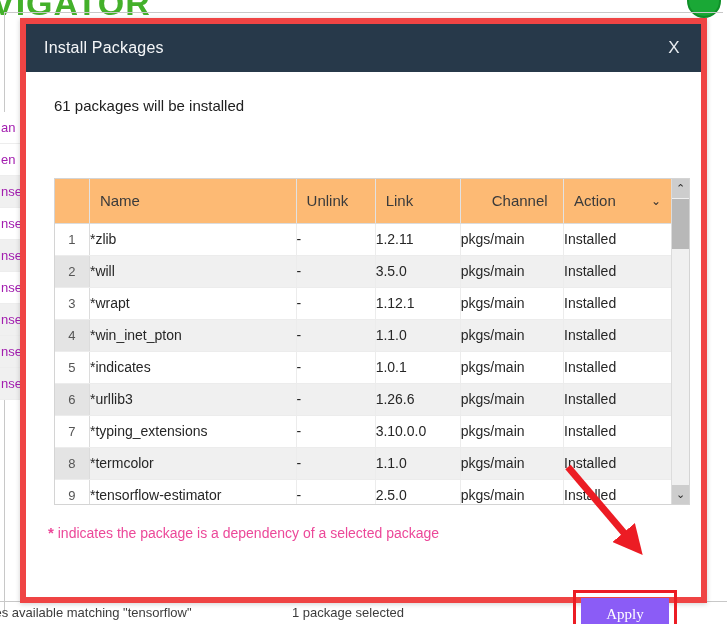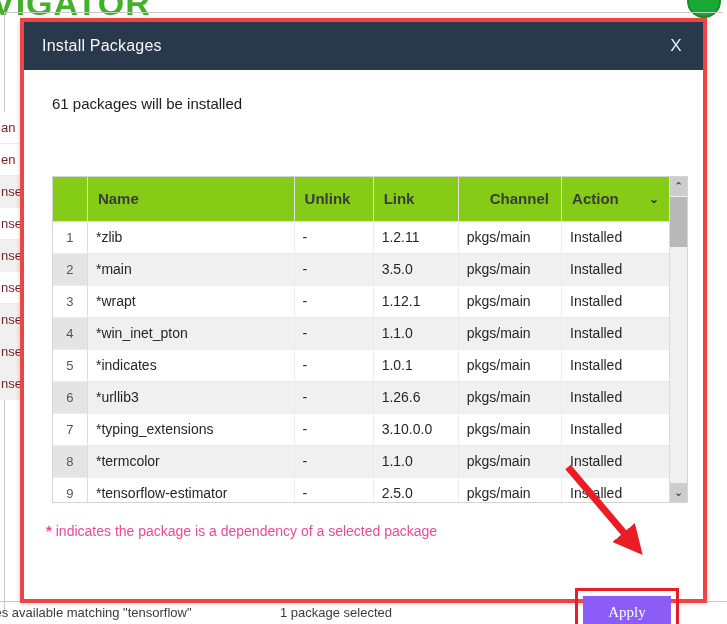--- a/index.html
+++ b/index.html
@@ -57,21 +57,21 @@
   #bg-table-strip {
     position: absolute;
     left: 0px;
     top: 112px;
     width: 22px;
     bottom: 26px;
   }
   .bg-row {
     height: 32px;
     font-size: 13px;
-    color: #7f1d1d;
+    color: #a21caf;
     line-height: 32px;
     padding-left: 1px;
     overflow: hidden;
     white-space: nowrap;
     box-sizing: border-box;
     border-bottom: 1px solid #ededed;
   }
   .bg-row.alt { background: #f0f0f0; }
   .bg-row.plain { background: #ffffff; }
 
@@ -82,31 +82,31 @@
     width: 727px;
     height: 22px;
     border-top: 1px solid #c8c8c8;
     font-size: 13px;
     color: #3c3c3c;
     line-height: 22px;
     white-space: nowrap;
     overflow: hidden;
   }
   #bg-statusbar .sb-left { position: absolute; left: -20px; top: 0; }
-  #bg-statusbar .sb-right { position: absolute; left: 280px; top: 0; }
+  #bg-statusbar .sb-right { position: absolute; left: 292px; top: 0; }
 
   
   #install-dialog {
     position: absolute;
     left: 20px;
     top: 18px;
     width: 687px;
     height: 585px;
     background: #ffffff;
-    border: 4px solid #ef4444;
+    border: 6px solid #ef4444;
     box-sizing: border-box;
     box-shadow: 0 1px 5px rgba(0,0,0,0.18);
   }
   #dialog-titlebar {
     height: 48px;
     background: #27394a;
     color: #ffffff;
     display: flex;
     align-items: center;
     justify-content: space-between;
@@ -161,43 +161,43 @@
     overflow: hidden;
     position: relative;
   }
   table.pkg-table {
     border-collapse: collapse;
     width: 100%;
     table-layout: fixed;
     font-size: 14px;
   }
   table.pkg-table th {
-    background: #84cc16;
-    font-weight: bold;
+    background: #fdba74;
+    font-weight: normal;
     color: #3b3b3b;
     font-size: 15px;
     text-align: left;
     height: 44px;
     padding: 0 10px;
     border-right: 1px solid #e2e2e2;
     border-bottom: 1px solid #dcdcdc;
     box-sizing: border-box;
     vertical-align: middle;
     position: relative;
   }
   table.pkg-table th.col-idx { width: 34px; padding: 0; border-right: 1px solid #e2e2e2;}
   table.pkg-table th.col-name { width: 204px; }
   table.pkg-table th.col-unlink { width: 78px; }
   table.pkg-table th.col-link { width: 84px; }
   table.pkg-table th.col-channel { width: 102px; padding-left: 31px; }
   table.pkg-table th.col-action { width: 106px; border-right: none; }
 
   table.pkg-table td {
     height: 32px;
-    padding: 0 8px;
+    padding: 0 0;
     color: #262626;
     border-right: 1px solid #ececec;
     border-bottom: 1px solid #ececec;
     box-sizing: border-box;
     white-space: nowrap;
     overflow: hidden;
     vertical-align: middle;
   }
   table.pkg-table td.cell-idx {
     width: 34px;
@@ -382,21 +382,21 @@
               <tr class="row-odd">
                 <td class="cell-idx">1</td>
                 <td class="cell-name">*zlib</td>
                 <td class="cell-unlink">-</td>
                 <td class="cell-link">1.2.11</td>
                 <td class="cell-channel">pkgs/main</td>
                 <td class="cell-action">Installed</td>
               </tr>
               <tr class="row-even">
                 <td class="cell-idx">2</td>
-                <td class="cell-name">*main</td>
+                <td class="cell-name">*will</td>
                 <td class="cell-unlink">-</td>
                 <td class="cell-link">3.5.0</td>
                 <td class="cell-channel">pkgs/main</td>
                 <td class="cell-action">Installed</td>
               </tr>
               <tr class="row-odd">
                 <td class="cell-idx">3</td>
                 <td class="cell-name">*wrapt</td>
                 <td class="cell-unlink">-</td>
                 <td class="cell-link">1.12.1</td>

